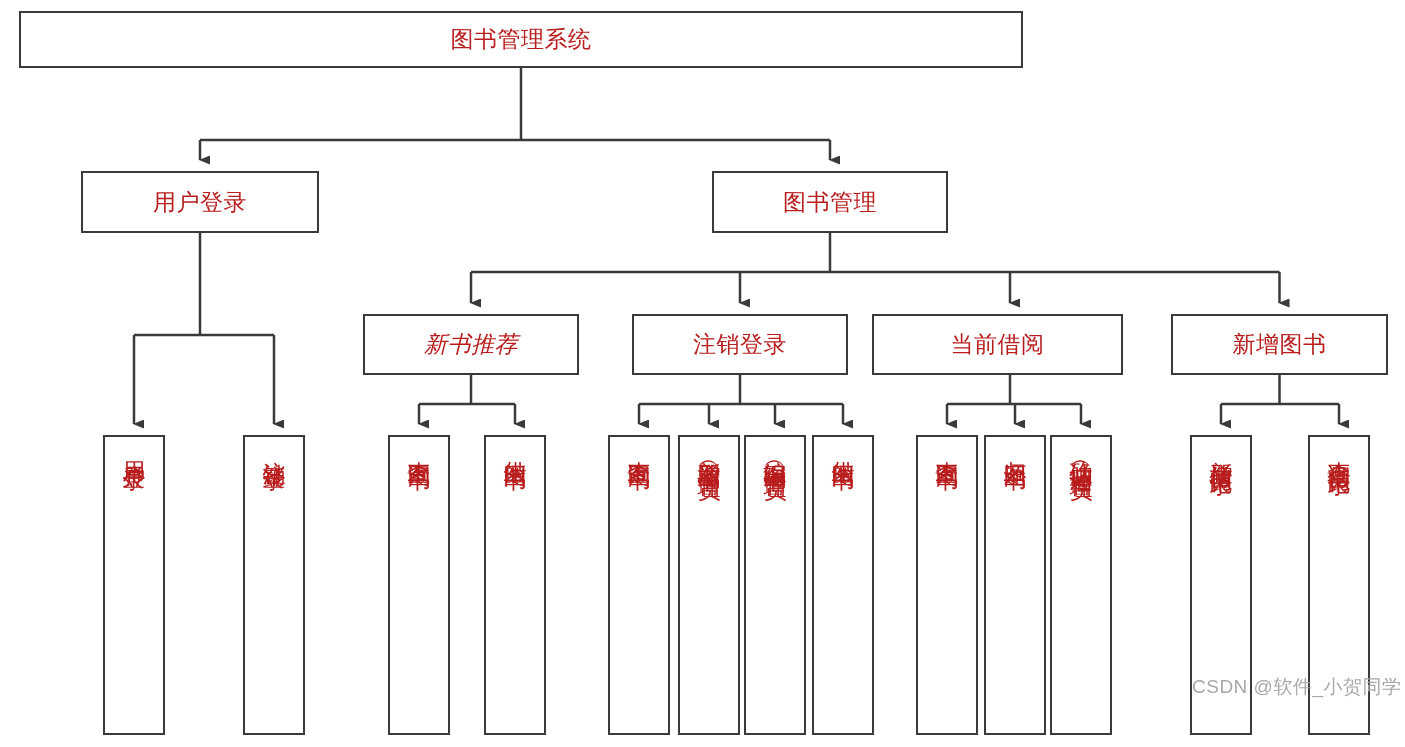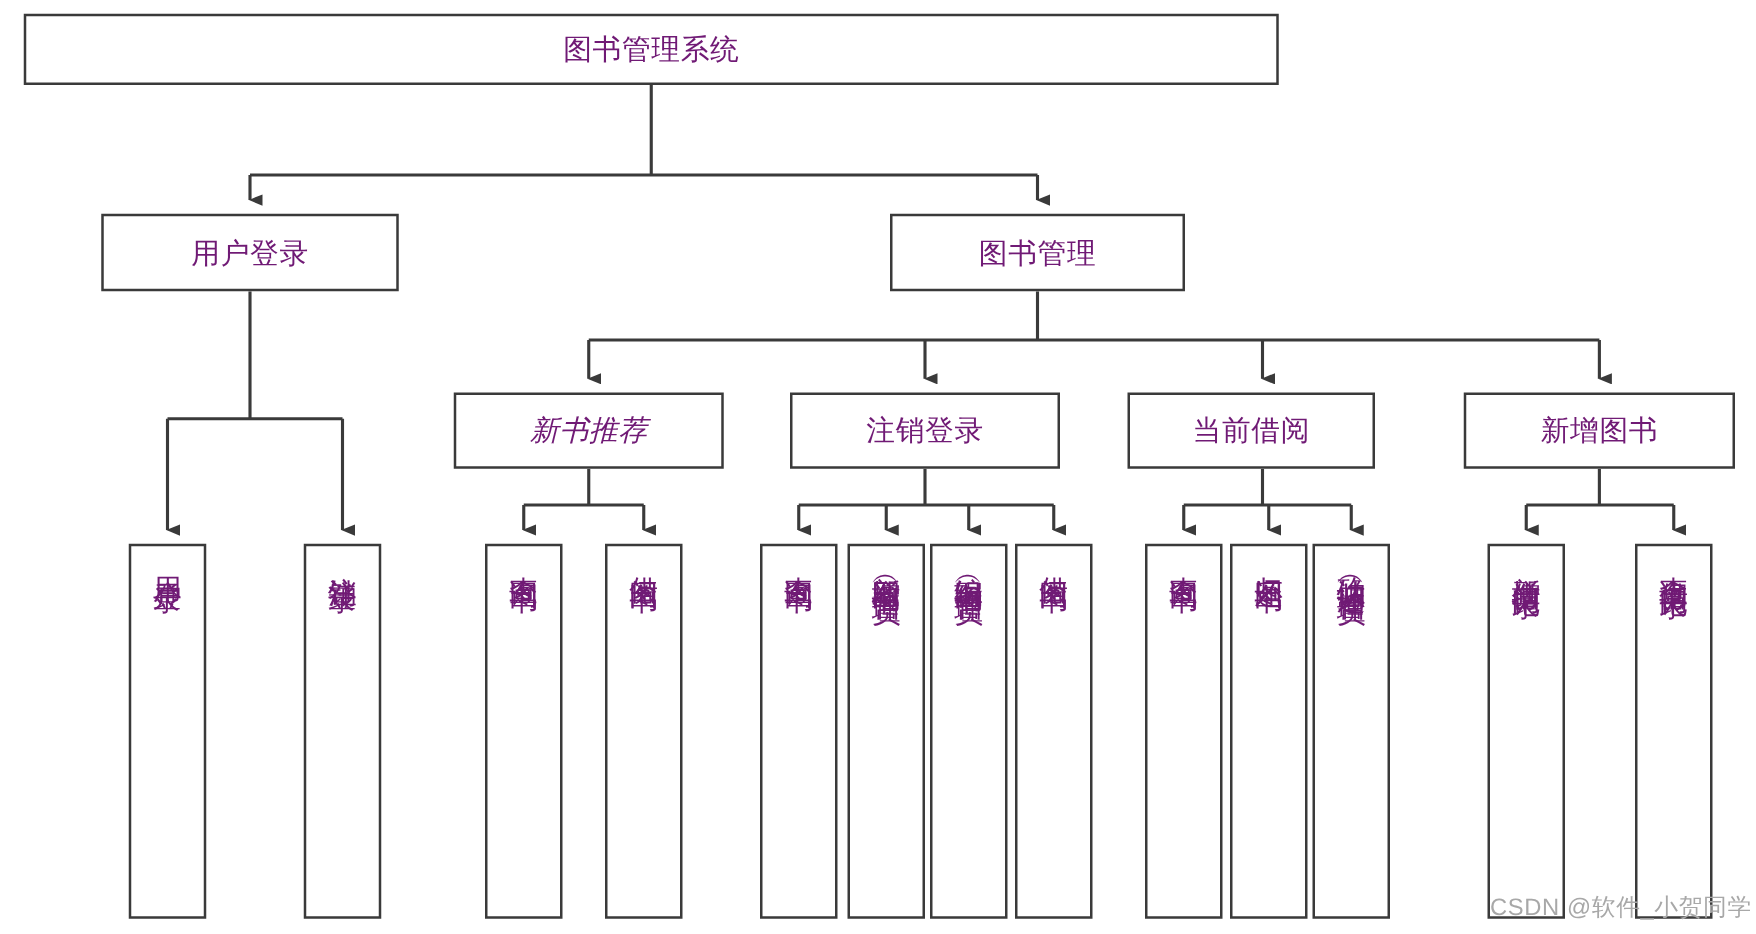--- a/index.html
+++ b/index.html
@@ -25,21 +25,21 @@
     height: 747px;
   }
   .node {
     position: absolute;
     box-sizing: border-box;
     border: 2.5px solid #3a3a3a;
     background: #ffffff;
     display: flex;
     align-items: center;
     justify-content: center;
-    color: #701a75;
+    color: #b91c1c;
   }
   .node-label {
     display: block;
     line-height: 1.06;
     letter-spacing: 0.5px;
     white-space: nowrap;
   }
   .node.horizontal .node-label {
     font-size: 23px;
   }
@@ -122,21 +122,21 @@
       </div>
       <div class="node horizontal" style="left: 712px; top: 171px; width: 236px; height: 62px; text-align: center;">
         <span class="node-label">图书管理</span>
       </div>
       <div class="node horizontal" style="left: 363px; top: 314px; width: 216px; height: 61px; font-style: italic;">
         <span class="node-label">新书推荐</span>
       </div>
       <div class="node horizontal" style="left: 632px; top: 314px; width: 216px; height: 61px;">
         <span class="node-label">注销登录</span>
       </div>
-      <div class="node horizontal" style="left: 902px; top: 314px; width: 198px; height: 61px;">
+      <div class="node horizontal" style="left: 872px; top: 314px; width: 251px; height: 61px;">
         <span class="node-label">当前借阅</span>
       </div>
       <div class="node horizontal" style="left: 1171px; top: 314px; width: 217px; height: 61px;">
         <span class="node-label">新增图书</span>
       </div>
       <div class="node vertical" style="left: 103px; top: 435px; width: 62px; height: 300px;">
         <span class="node-label">用户登录</span>
       </div>
       <div class="node vertical" style="left: 243px; top: 435px; width: 62px; height: 300px;">
         <span class="node-label">注销登录</span>
@@ -169,14 +169,14 @@
         <span class="node-label">确认归还（管理员）</span>
       </div>
       <div class="node vertical" style="left: 1190px; top: 435px; width: 62px; height: 300px;">
         <span class="node-label">新增借阅记录</span>
       </div>
       <div class="node vertical" style="left: 1308px; top: 435px; width: 62px; height: 300px;">
         <span class="node-label">查询借阅记录</span>
       </div>
     </div>
 
-  <div class="watermark" style="left: 1192px; top: 713px;">CSDN @软件_小贺同学</div>
+  <div class="watermark" style="left: 1192px; top: 674px;">CSDN @软件_小贺同学</div>
 </div>
 
 </body></html>

